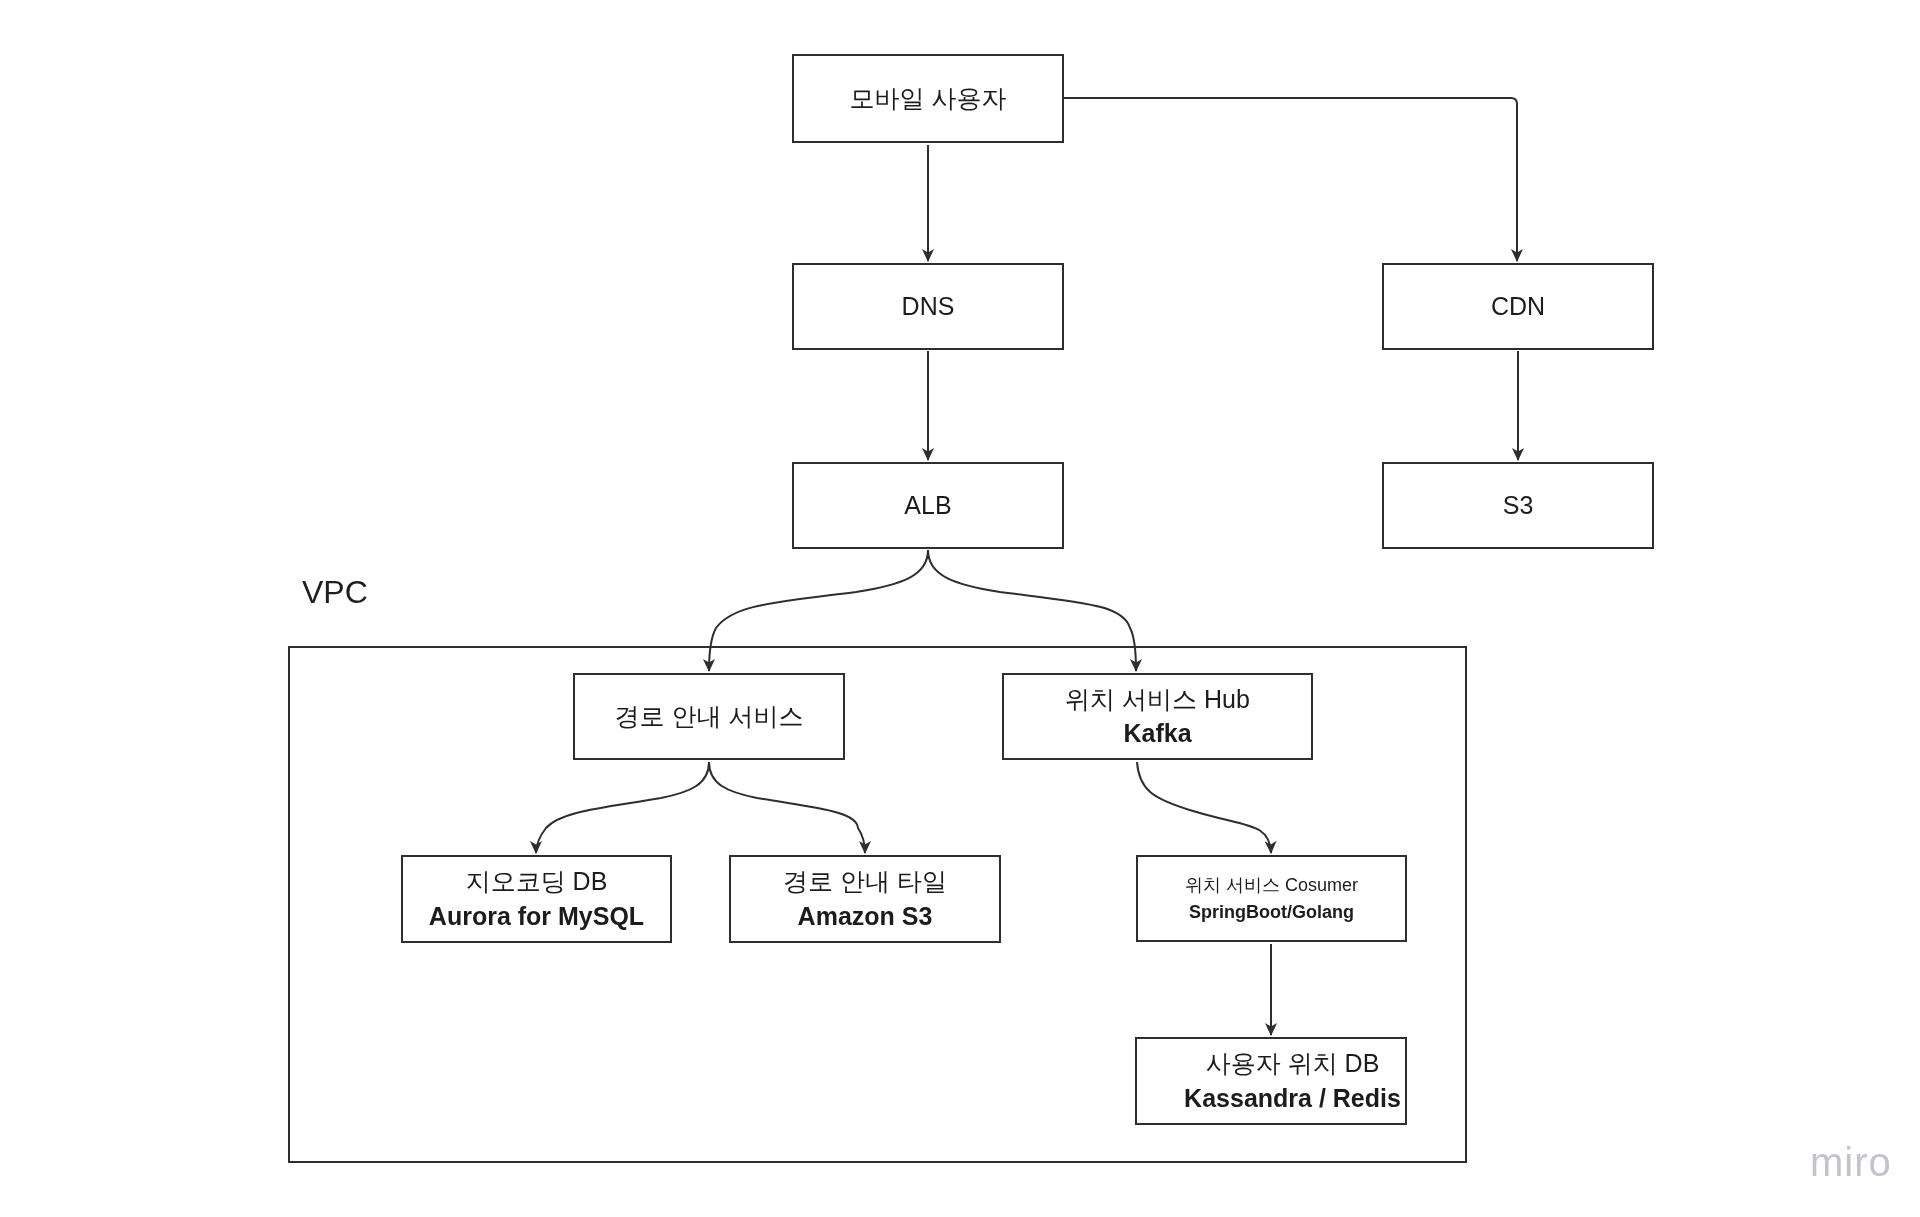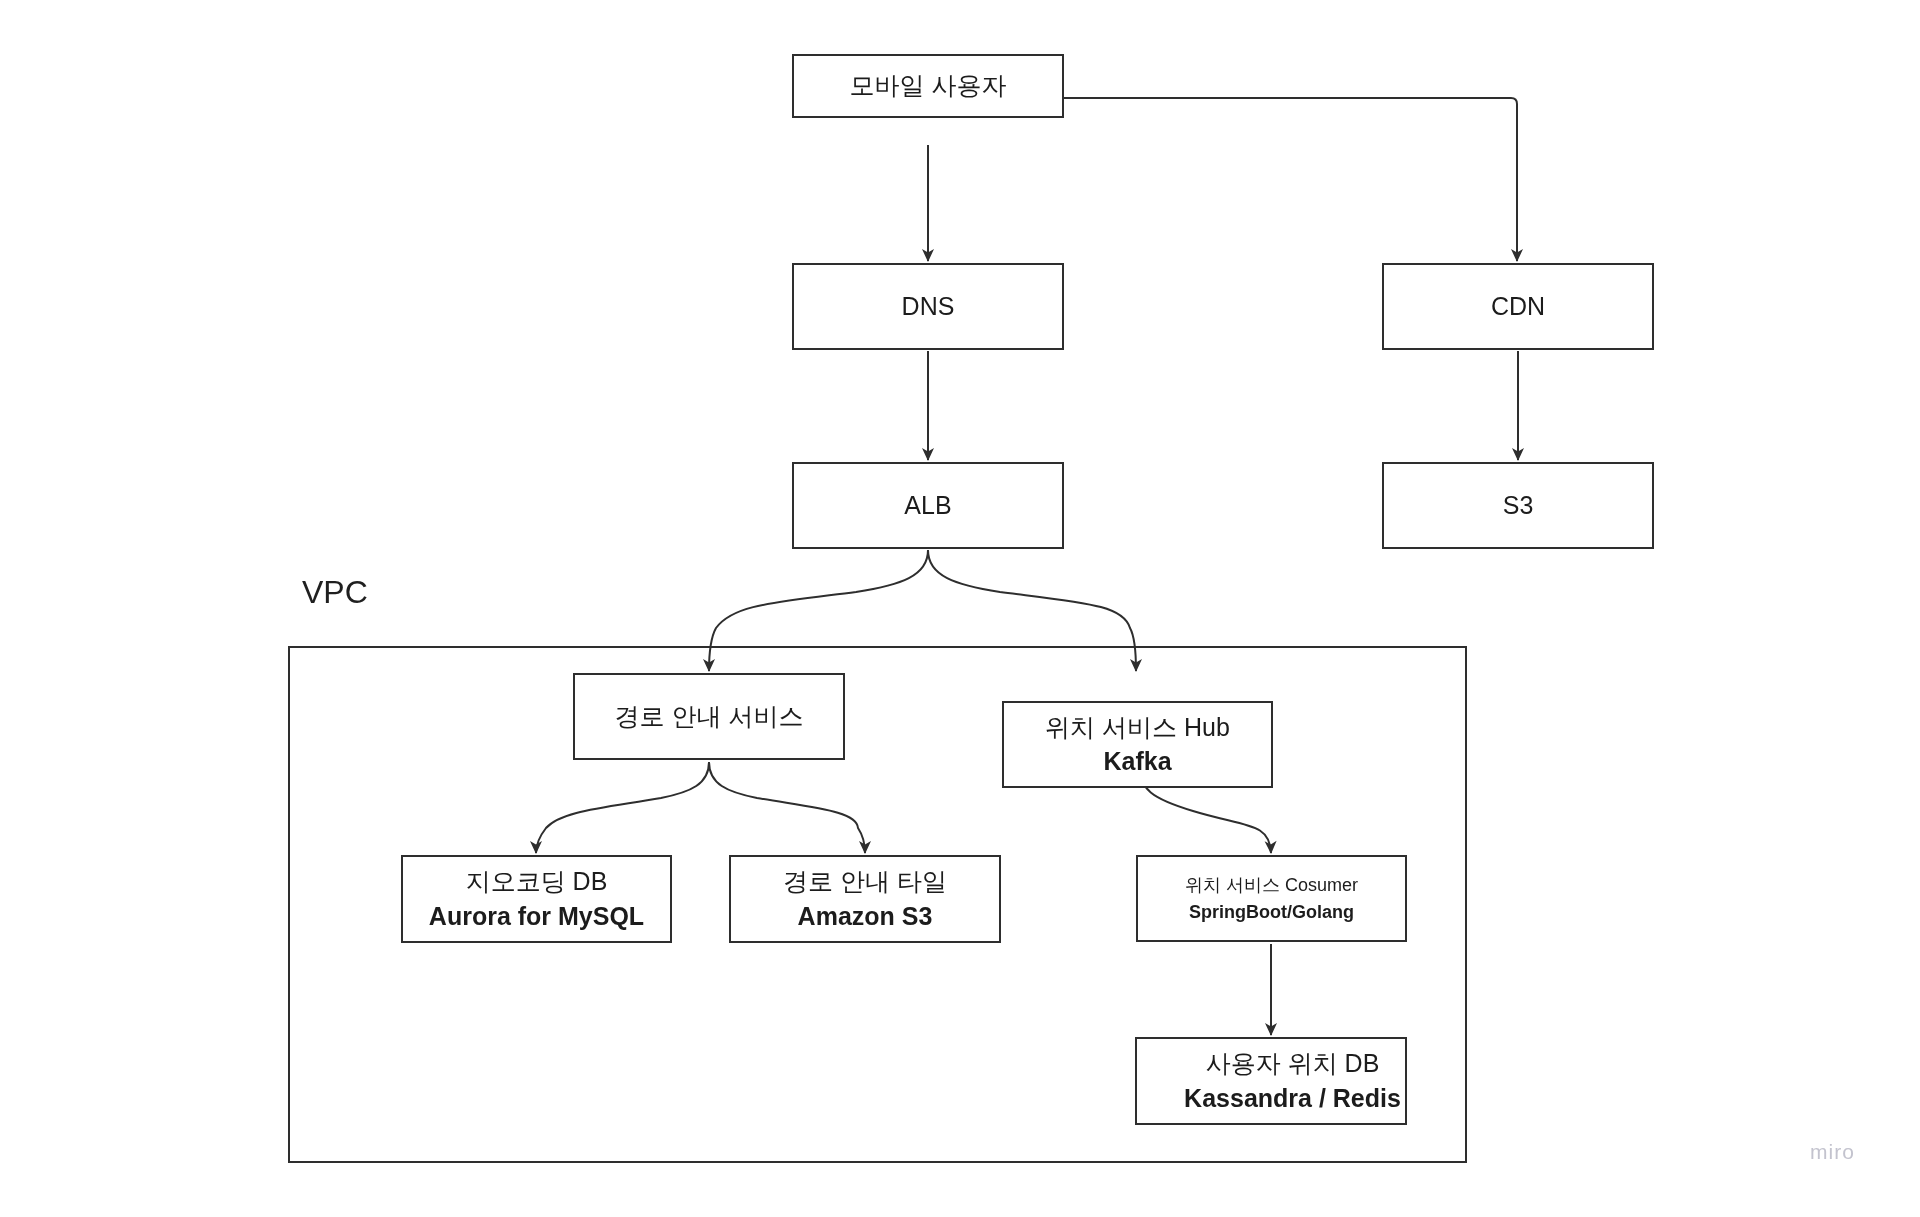--- a/index.html
+++ b/index.html
@@ -44,21 +44,21 @@
   .vpc-label {
     position: absolute;
     left: 302px; top: 574px;
     font-size: 32px;
     font-weight: 400;
     color: #1f1f1f;
   }
   .watermark {
     position: absolute;
     left: 1810px; top: 1140px;
-    font-size: 21px;
+    font-size: 40px;
     font-weight: 500;
     letter-spacing: 1px;
     color: #c3c3ce;
   }
 </style>
 </head>
 <body>
 
 <div class="canvas">
 
@@ -78,21 +78,21 @@
       <path d="M709,762 C709,784 691,792 661,798 C603,808 561,811 546,828 C539,837 536,845 536,853" marker-end="url(#arrow)"></path>
       <path d="M709,762 C709,784 727,792 757,798 C815,808 857,811 858,828 C864,837 865,845 865,853" marker-end="url(#arrow)"></path>
       <path d="M1137,762 C1139,790 1153,799 1193,811 C1245,827 1270,822 1271,853" marker-end="url(#arrow)"></path>
       <path d="M1271,944 V1035" marker-end="url(#arrow)"></path>
     </g>
   </svg>
 
   <div class="vpc-box"></div>
   <div class="vpc-label">VPC</div>
 
-  <div class="node" style="left:792px; top:54px; width:272px; height:64px;">
+  <div class="node" style="left:792px; top:54px; width:272px; height:89px;">
     <span class="l1">모바일 사용자</span>
   </div>
 
   <div class="node" style="left:792px; top:263px; width:272px; height:87px;">
     <span class="l1">DNS</span>
   </div>
 
   <div class="node" style="left:1382px; top:263px; width:272px; height:87px;">
     <span class="l1">CDN</span>
   </div>
@@ -102,21 +102,21 @@
   </div>
 
   <div class="node" style="left:1382px; top:462px; width:272px; height:87px;">
     <span class="l1">S3</span>
   </div>
 
   <div class="node" style="left:573px; top:673px; width:272px; height:87px;">
     <span class="l1">경로 안내 서비스</span>
   </div>
 
-  <div class="node" style="left:1002px; top:673px; width:271px; height:87px;margin-top:28px;">
+  <div class="node" style="left:1002px; top:673px; width:311px; height:87px;">
     <span class="l1">위치 서비스 Hub</span>
     <span class="l2">Kafka</span>
   </div>
 
   <div class="node" style="left:401px; top:855px; width:271px; height:88px;">
     <span class="l1">지오코딩 DB</span>
     <span class="l2">Aurora for MySQL</span>
   </div>
 
   <div class="node" style="left:729px; top:855px; width:272px; height:88px;">

